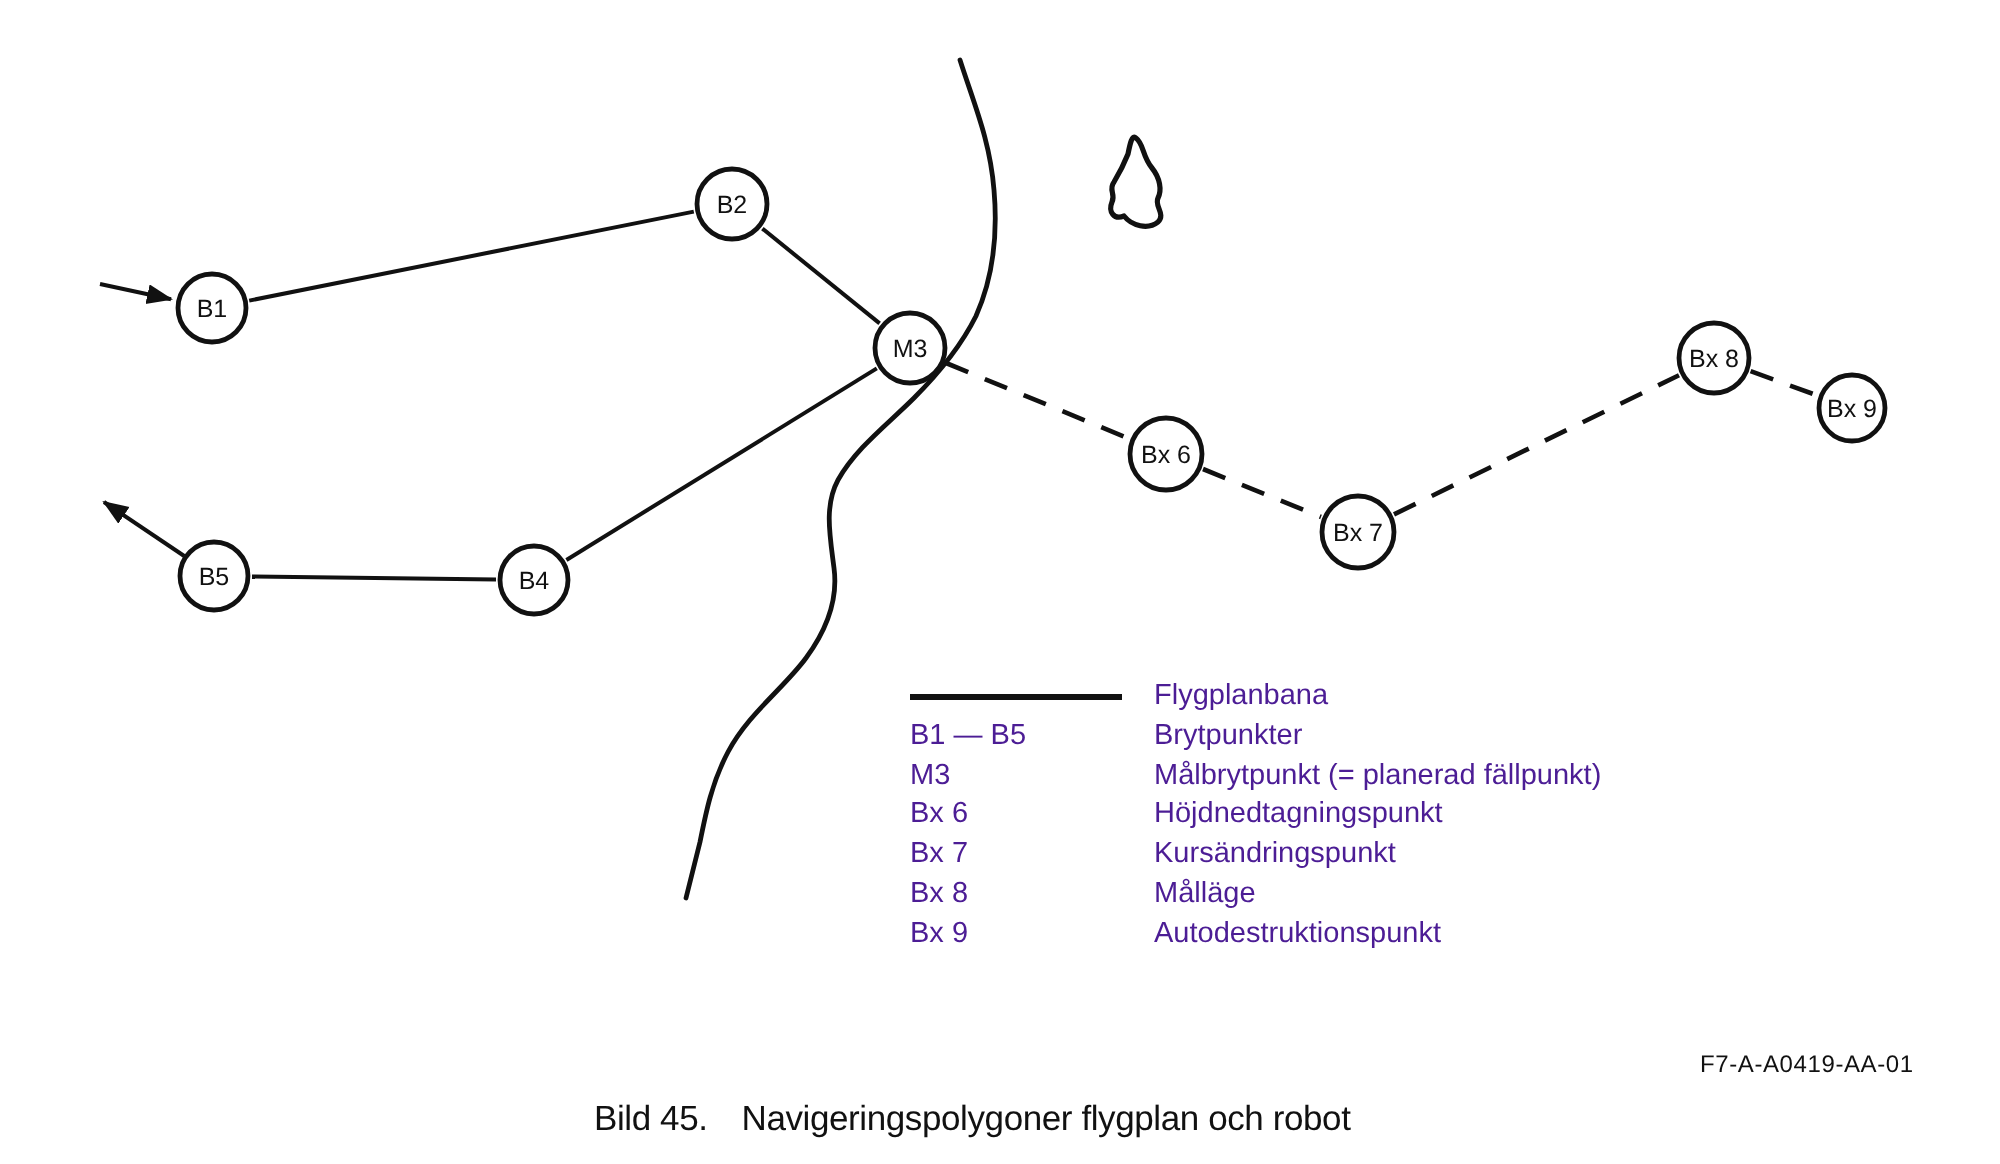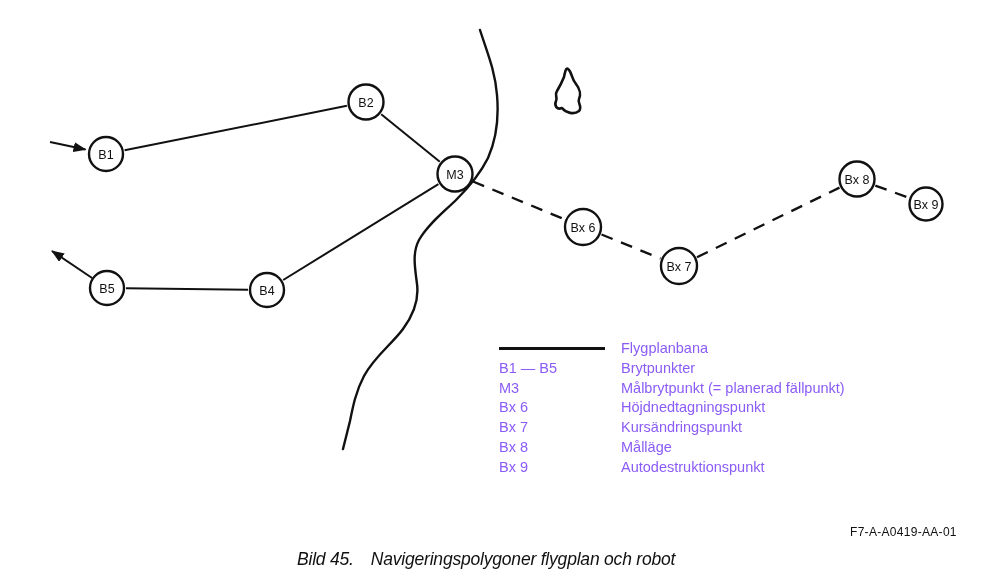--- a/index.html
+++ b/index.html
@@ -1,27 +1,27 @@
 <!DOCTYPE html>
 <html><head>
 <meta charset="utf-8">
 <style>
   html,body{margin:0;padding:0;background:#fff;}
   .page{
     position:relative;width:1000px;height:582px;background:#ffffff;
     font-family:"Liberation Sans",sans-serif;color:#111;overflow:hidden;
   }
   .diagram-svg{position:absolute;left:0;top:0;}
-  .legend{position:absolute;left:455px;top:339px;font-size:14.5px;line-height:19.8px;color:#8b5cf6;margin-left:44px;}
+  .legend{position:absolute;left:455px;top:339px;font-size:14.5px;line-height:19.8px;color:#4c1d95;}
   .legend-row{display:flex;align-items:center;height:19.8px;white-space:nowrap;}
   .legend-sym{width:122px;flex:0 0 122px;}
   .line-solid{display:block;width:106px;height:3px;background:#111;}
   .line-dashed{display:block;width:110px;height:3px;
     background:repeating-linear-gradient(90deg,#111 0 11px,transparent 11px 18px);}
-  .caption{position:absolute;left:297px;top:549px;font-style:italic;font-size:17.5px;
+  .caption{position:absolute;left:297px;top:549px;font-size:17.5px;
     letter-spacing:-0.2px;white-space:nowrap;}
   .caption .cap-num{margin-right:17px;}
   .docref{position:absolute;left:850px;top:525px;font-size:12px;letter-spacing:0.3px;white-space:nowrap;}
   text{font-family:"Liberation Sans",sans-serif;}
 </style>
 </head>
 <body>
 
 <div class="page">
 

